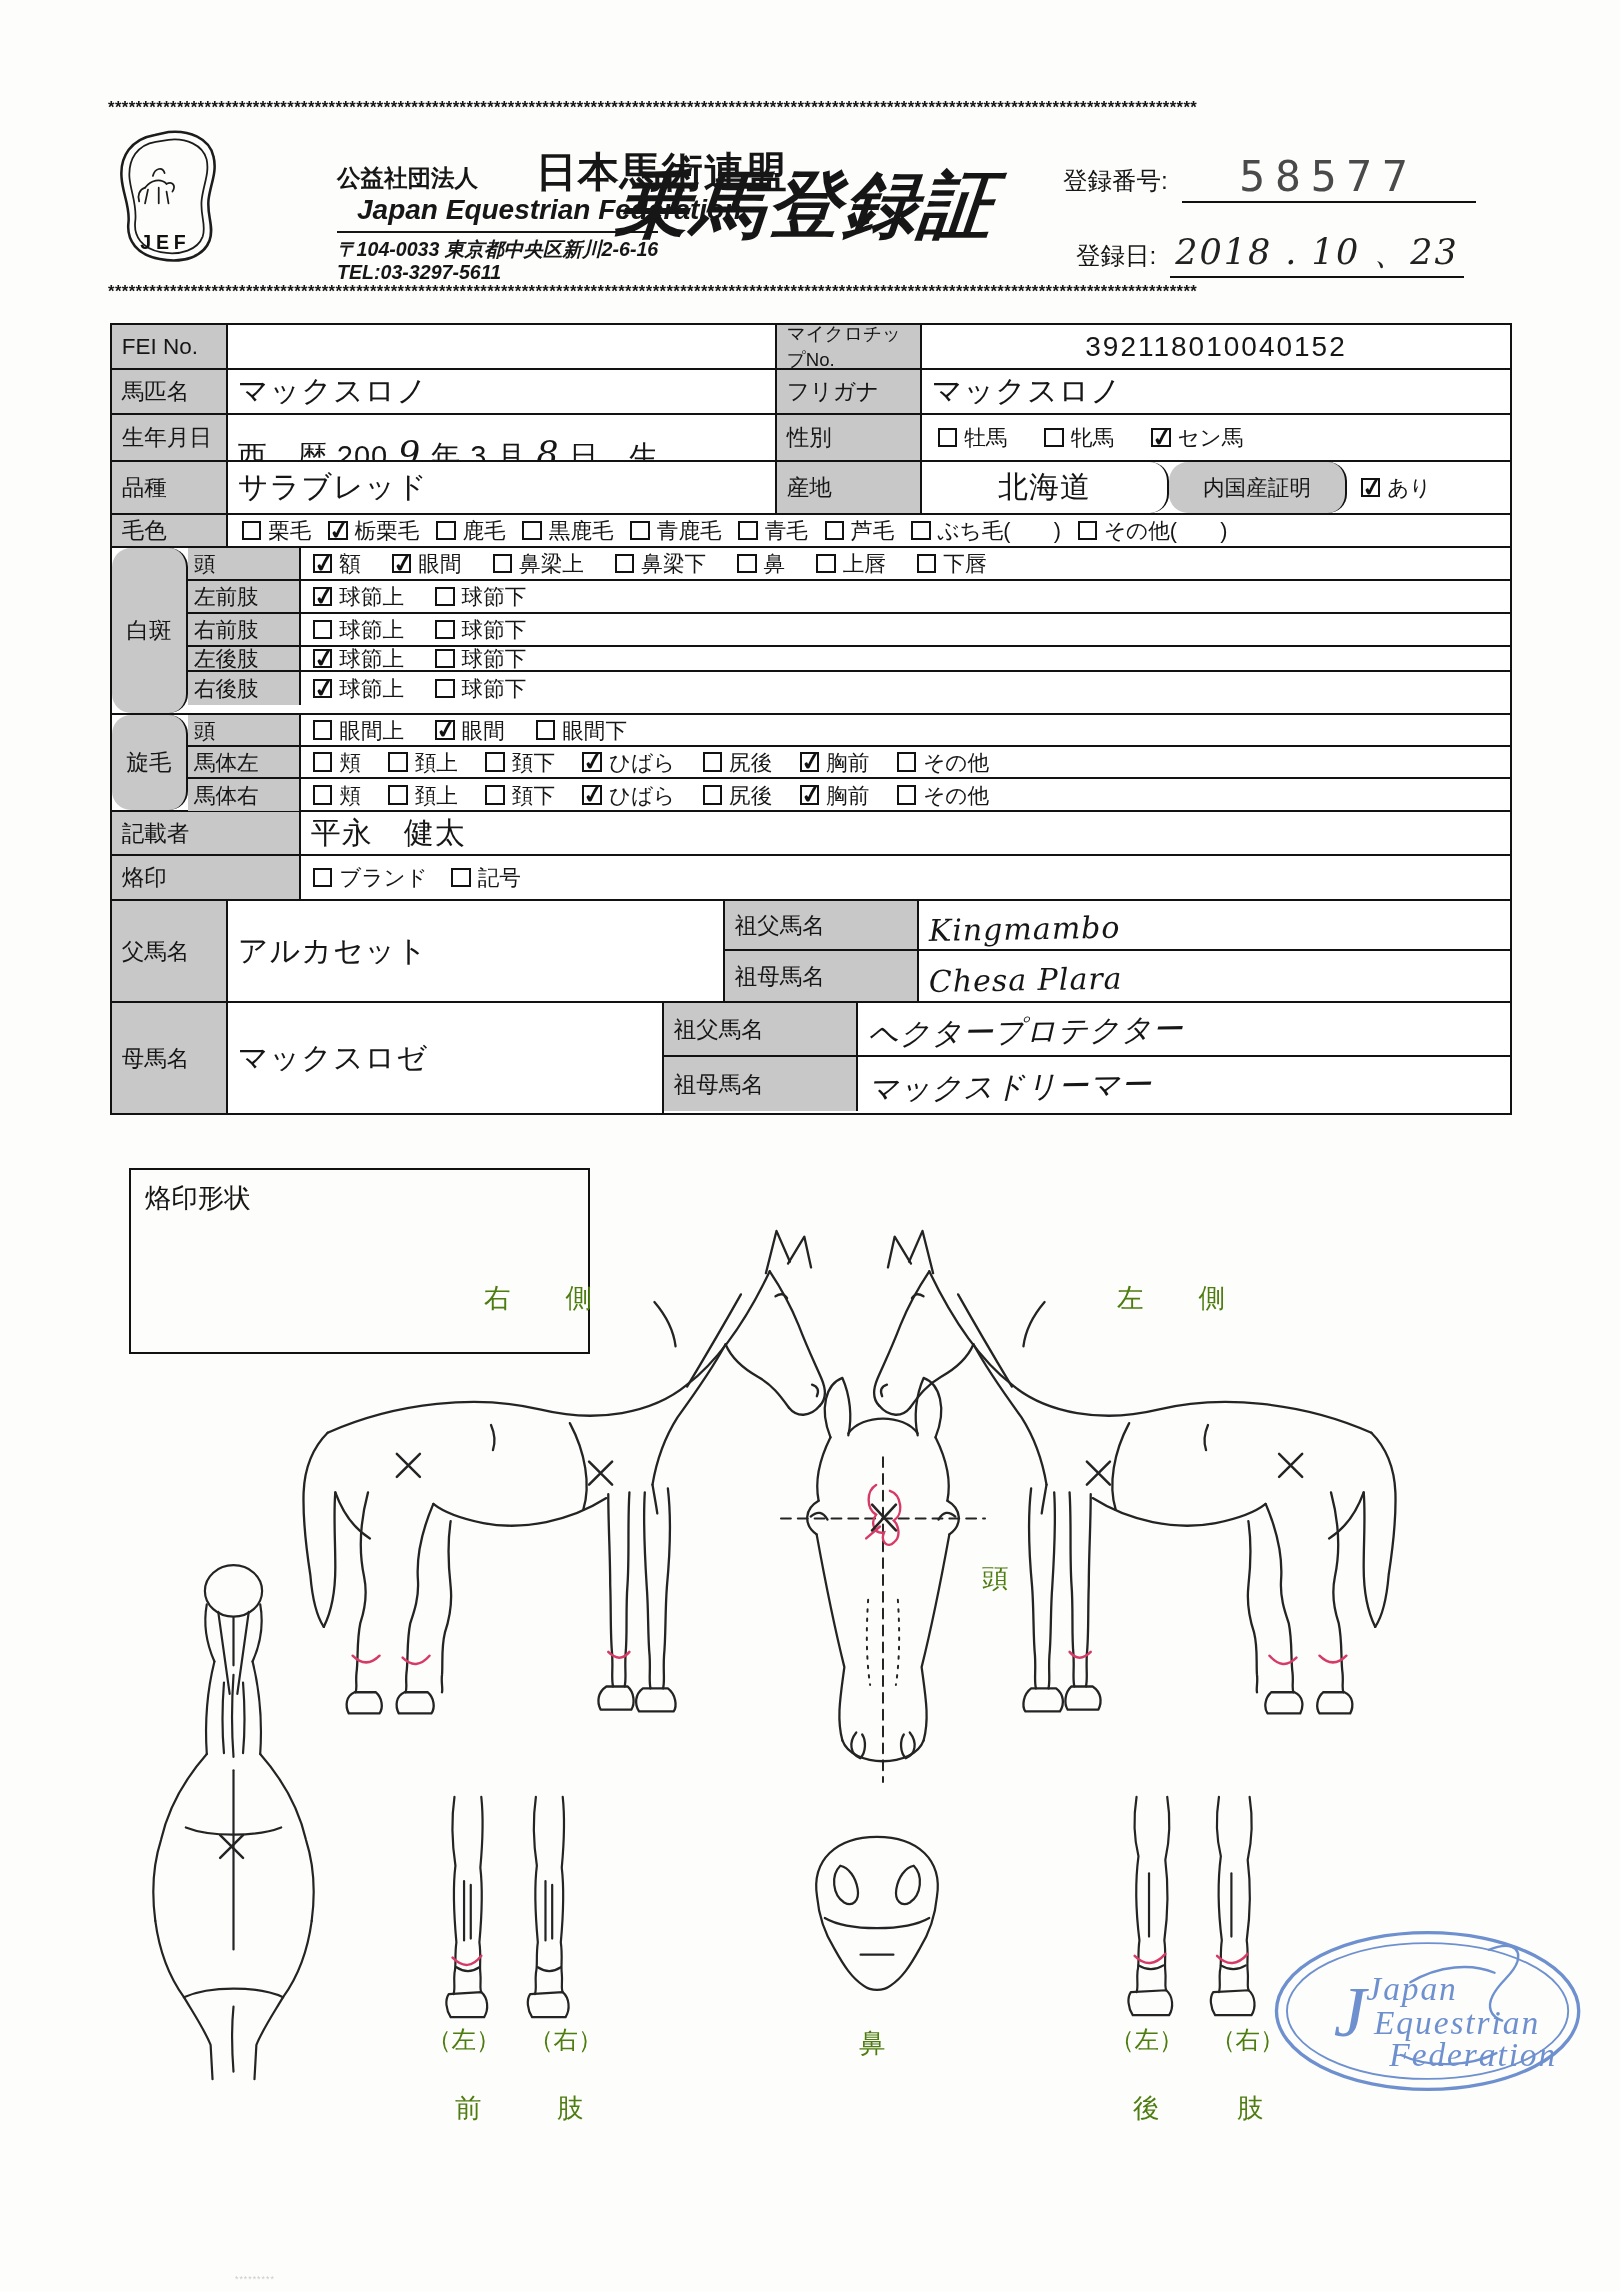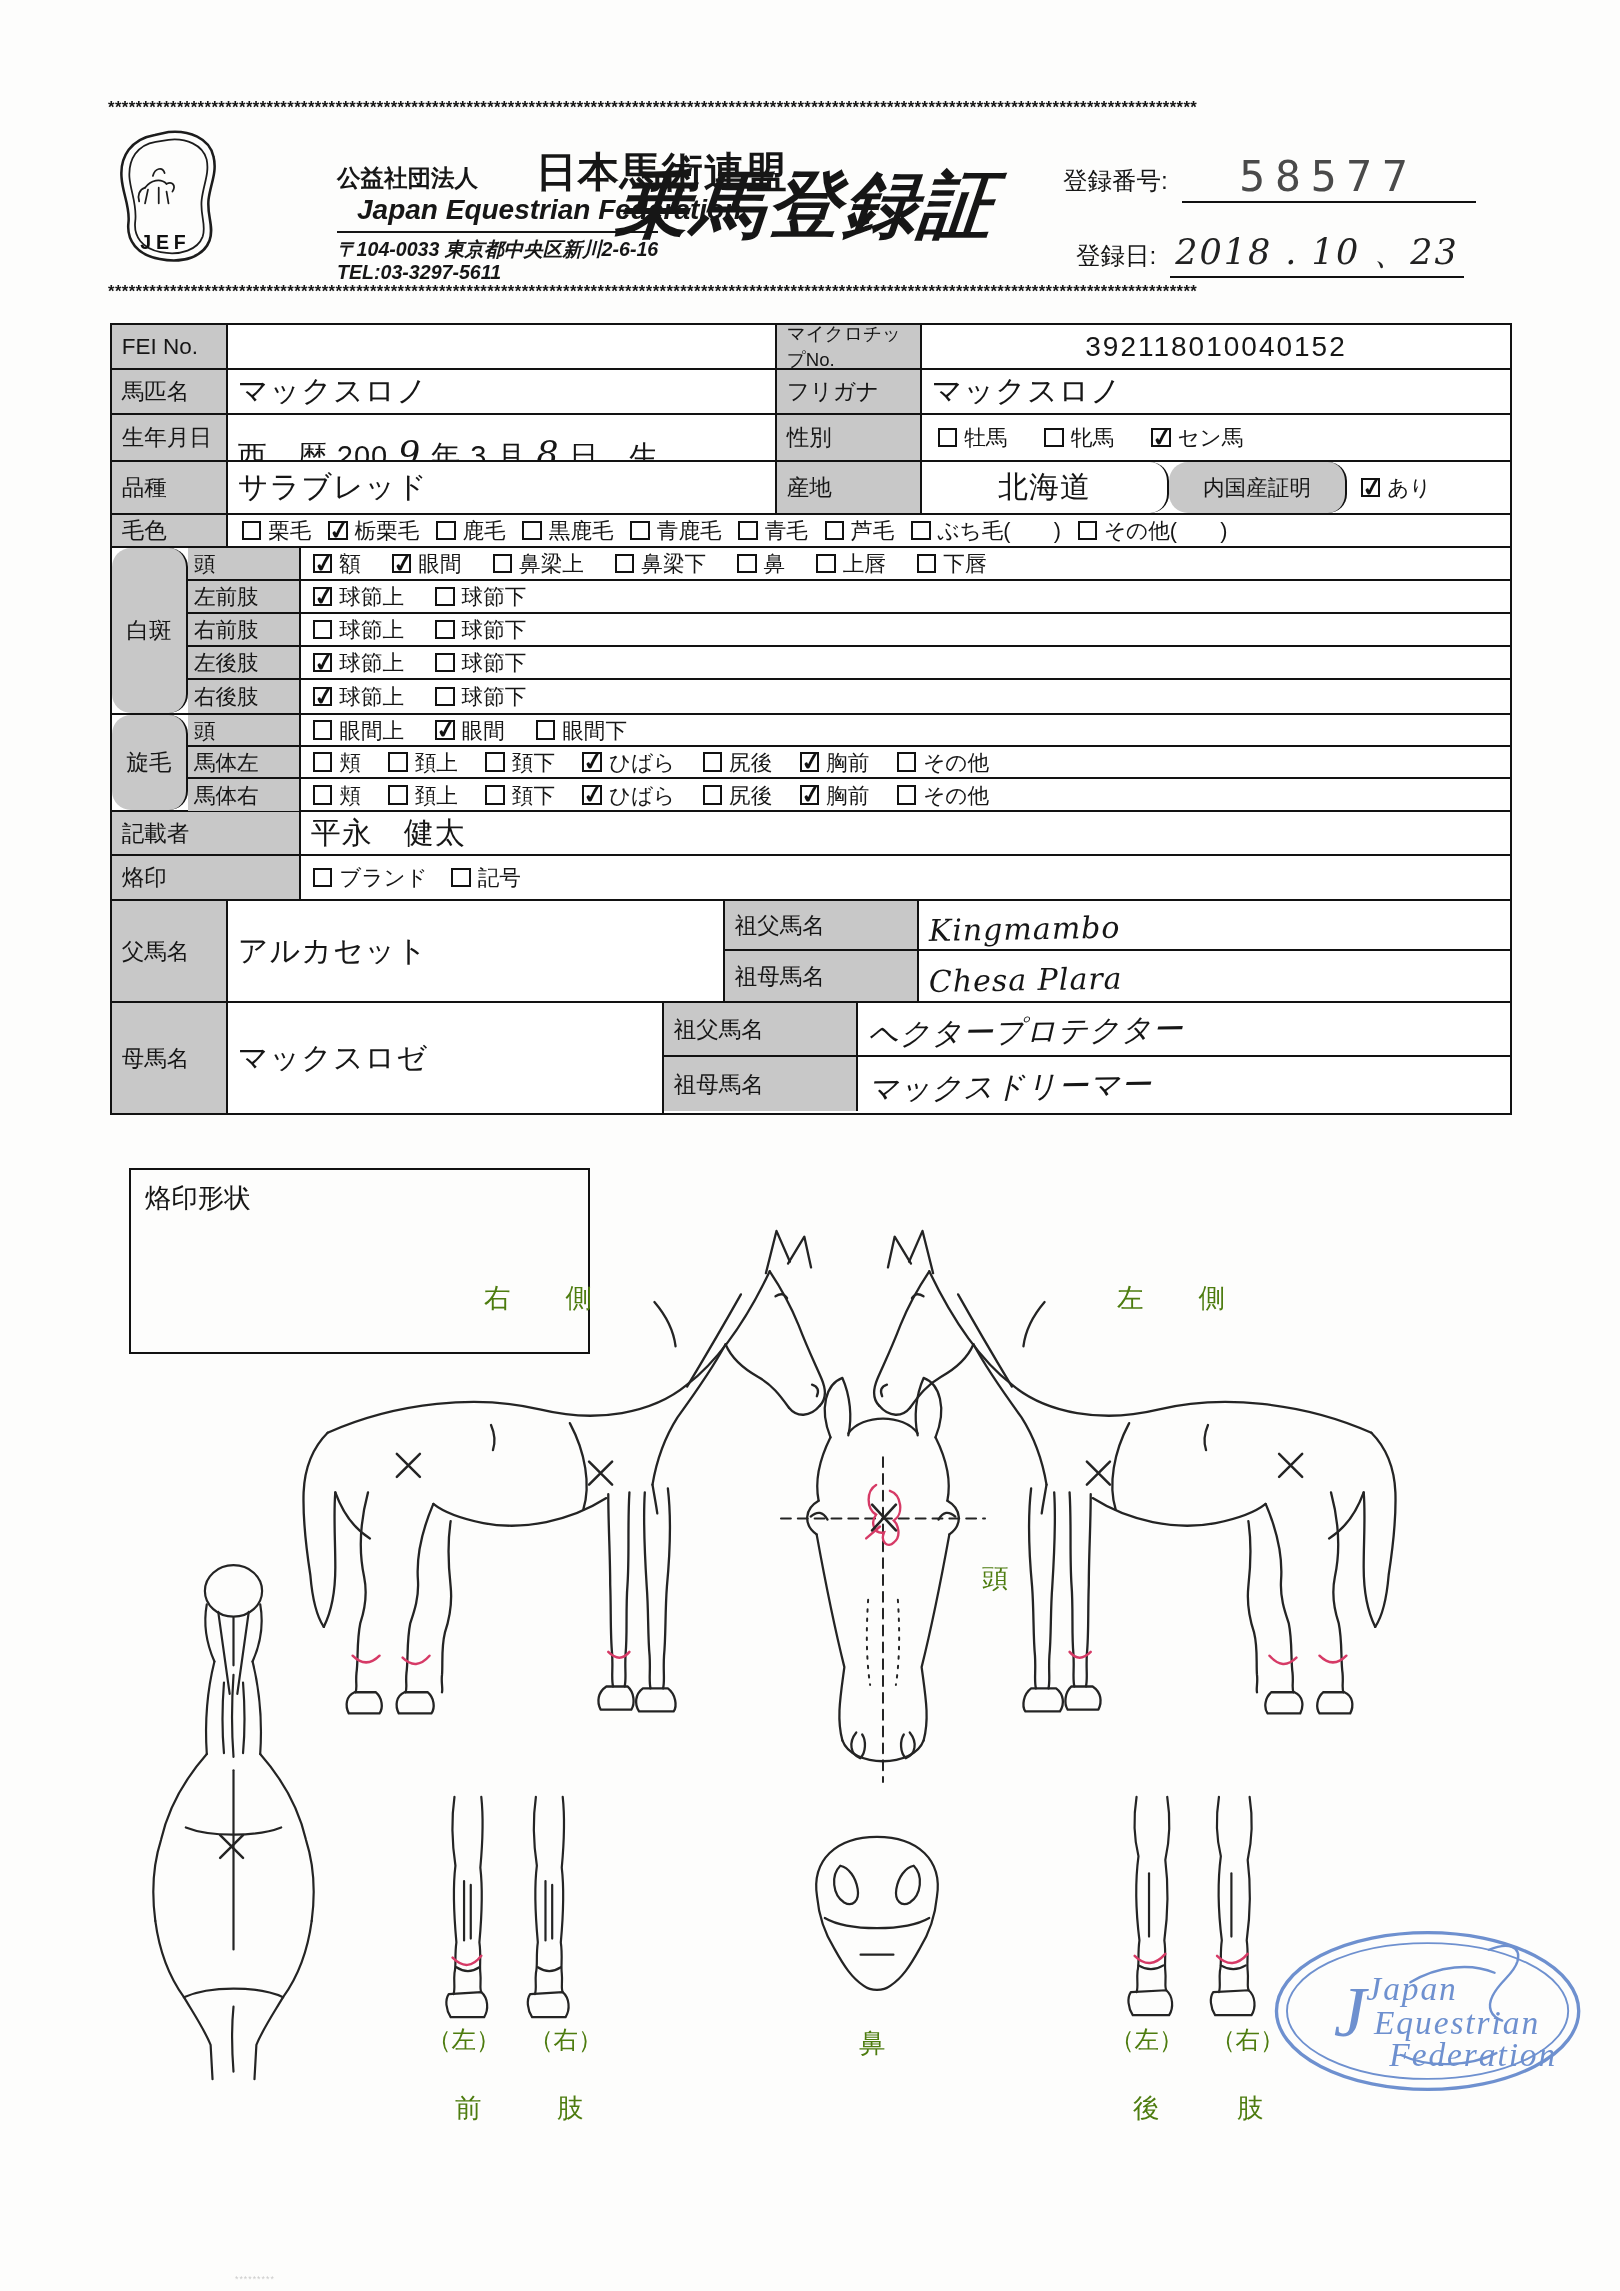--- a/index.html
+++ b/index.html
@@ -270,21 +270,21 @@
               <span class="cbi">
                 <span class="cb"></span>
                 <span class="cbl">球節上</span>
               </span>
               <span class="cbi">
                 <span class="cb"></span>
                 <span class="cbl">球節下</span>
               </span>
             </div>
         </div>
-        <div class="gr" style="height:33px">
+        <div class="gr" style="height:25px">
           <div class="td lab sublab">左後肢</div>
           <div class="td cbrow" style="gap:31px;padding-left:11.8px">
               <span class="cbi">
                 <span class="cb">
                   <span class="ck">✓</span>
                 </span>
                 <span class="cbl">球節上</span>
               </span>
               <span class="cbi">
                 <span class="cb"></span>

